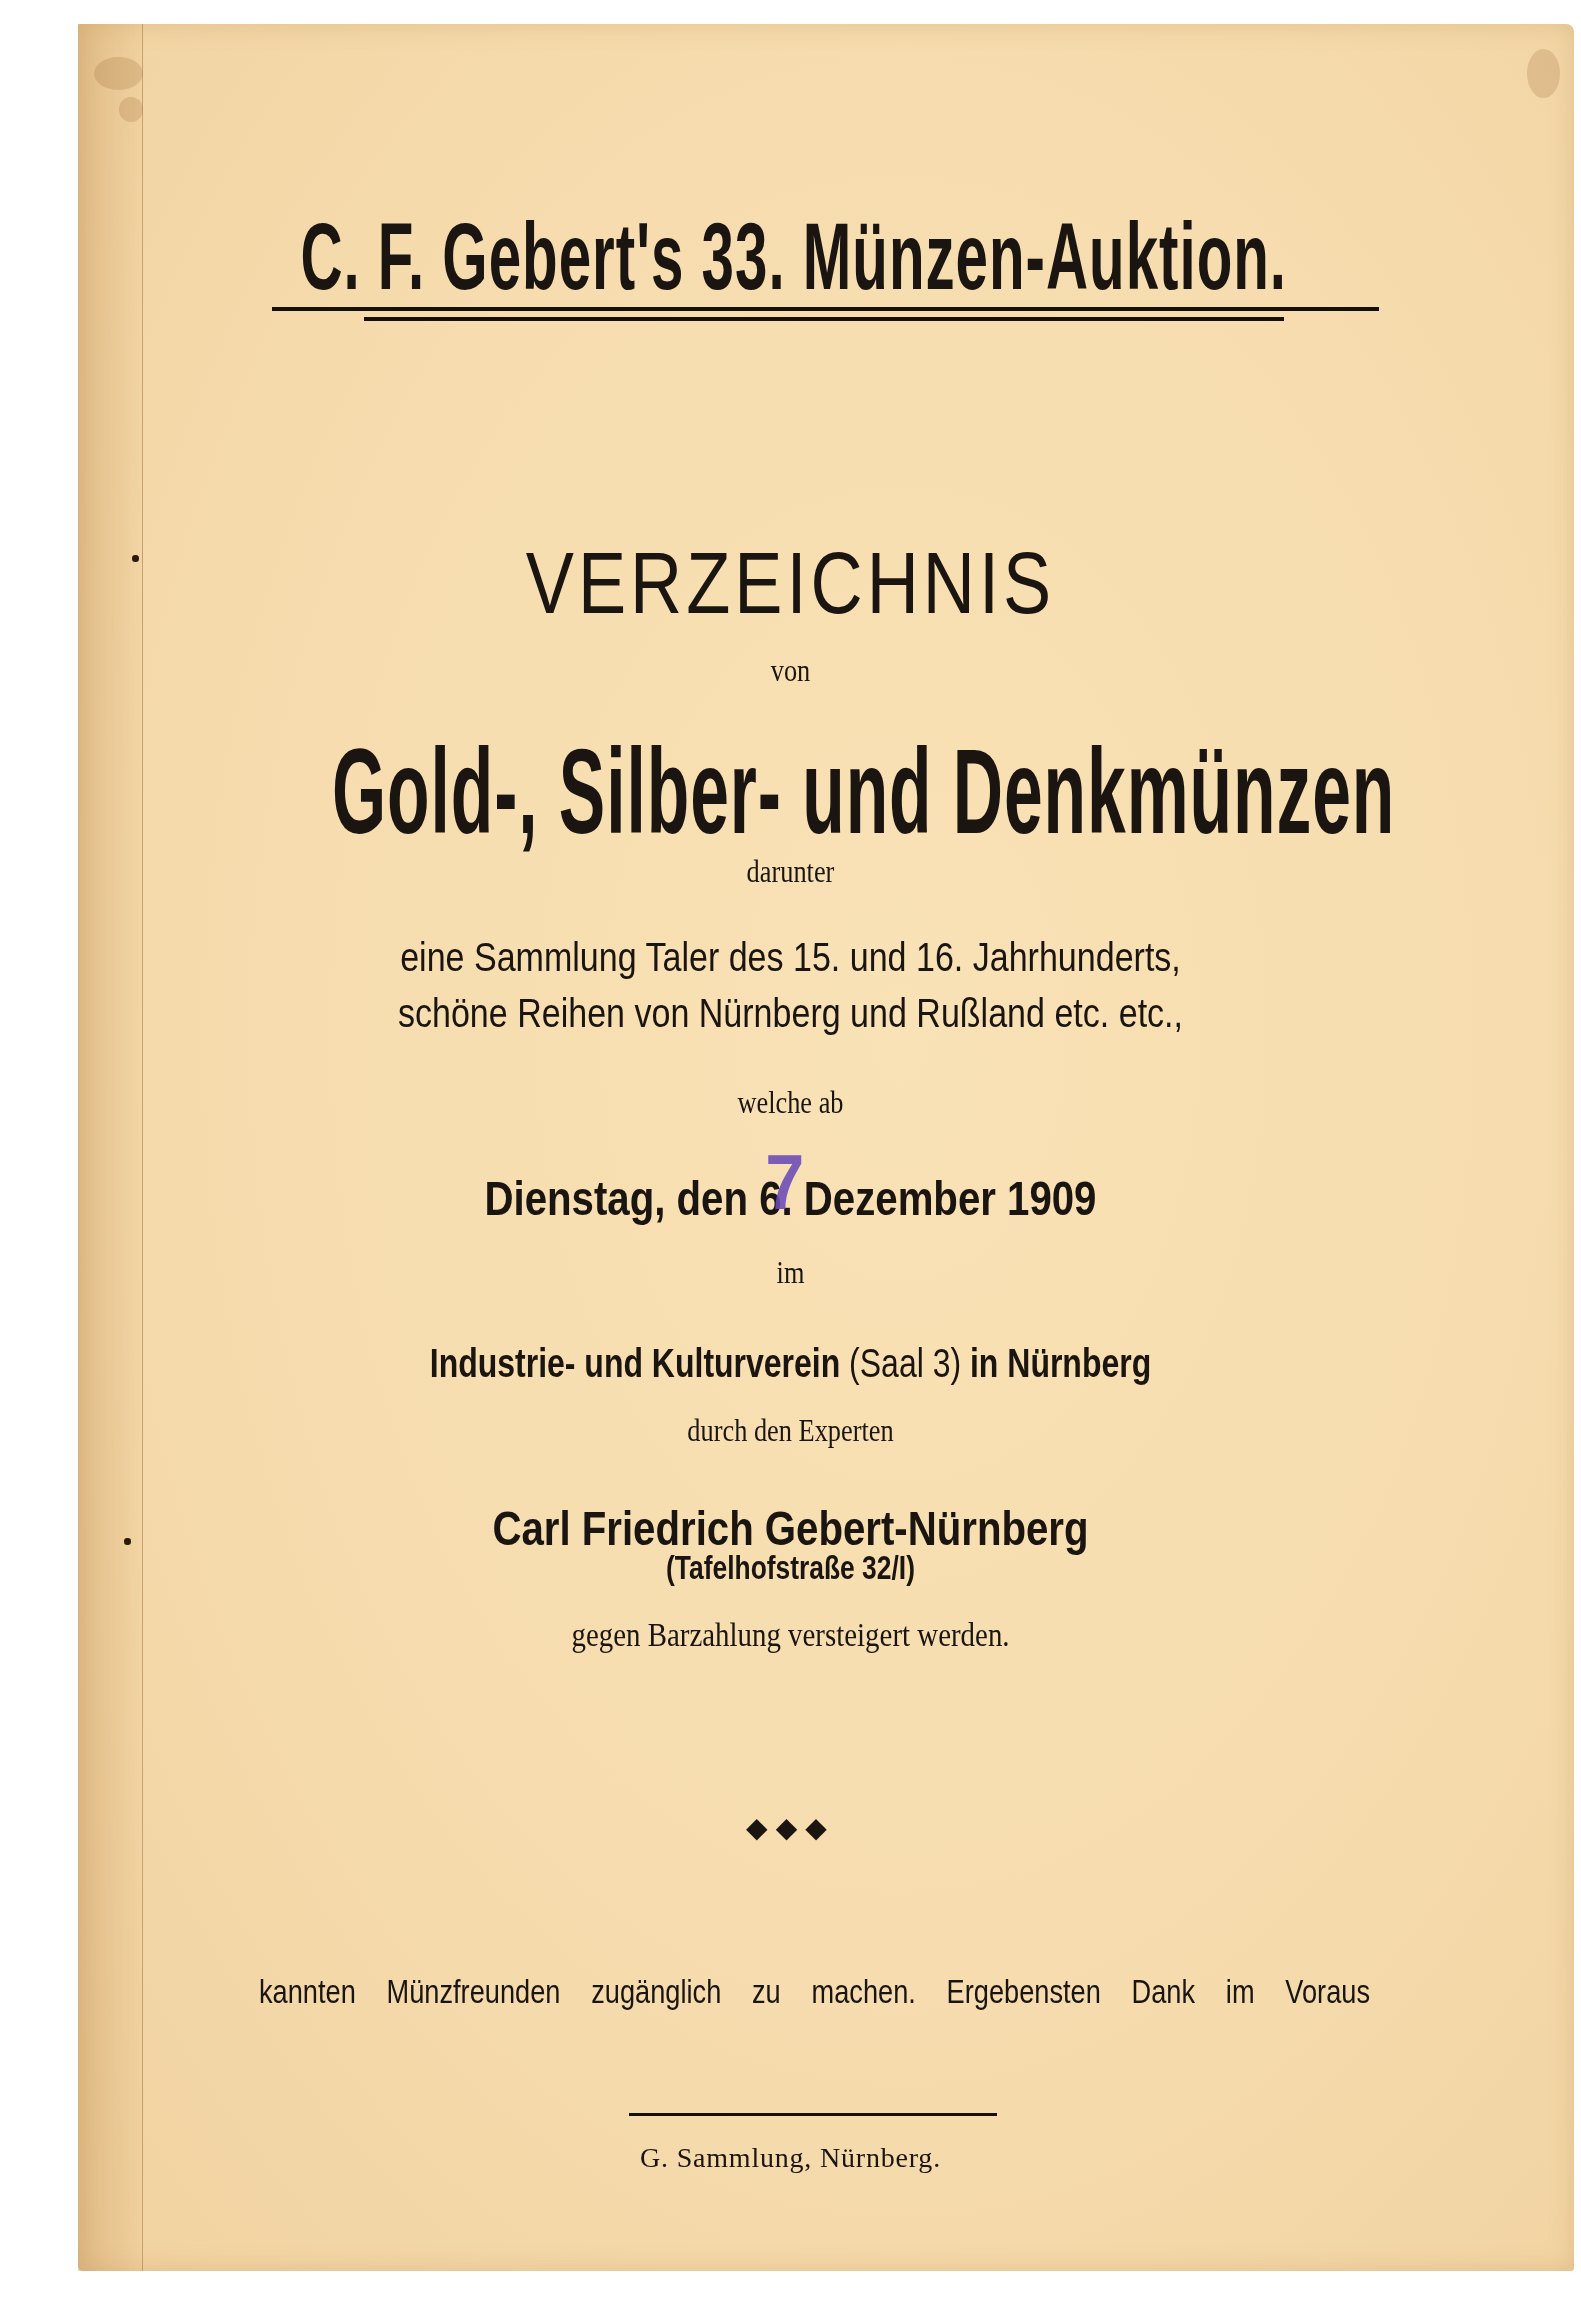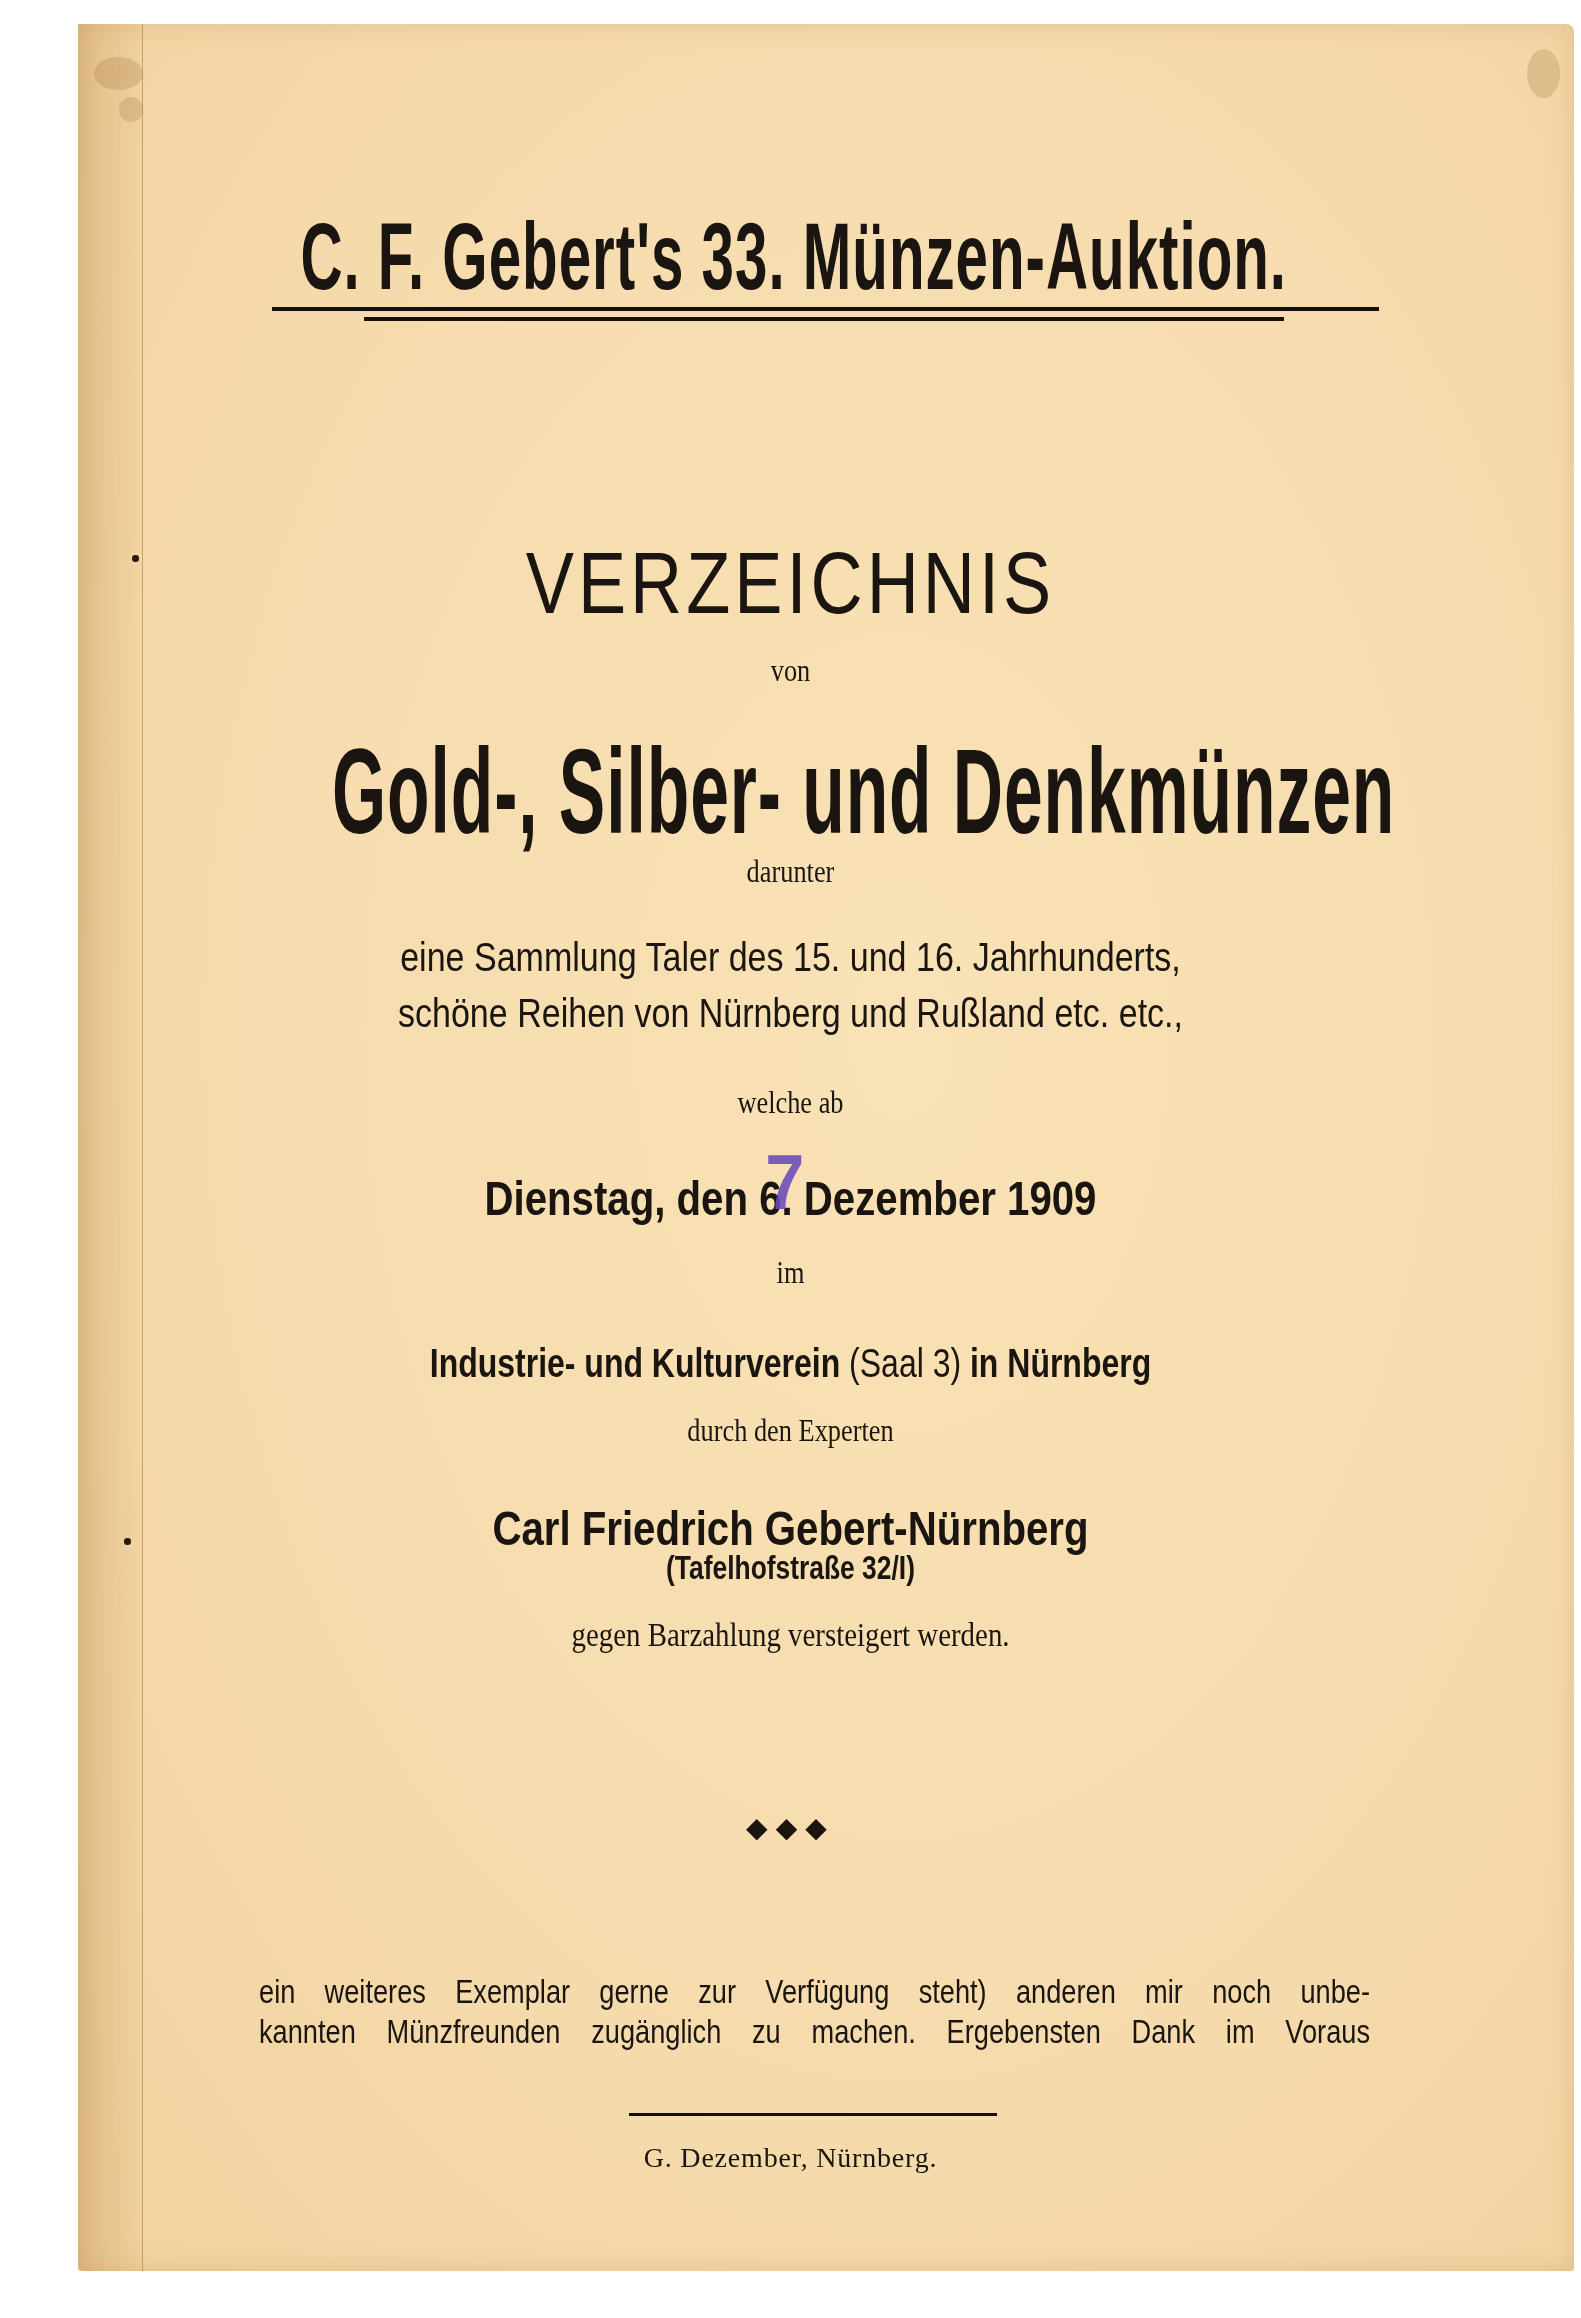--- a/index.html
+++ b/index.html
@@ -115,23 +115,20 @@
 
   <div class="abs expert" style="left:-78px;width:1581px;">Carl Friedrich Gebert-Nürnberg</div>
   <div class="abs addr" style="left:-78px;width:1581px;">(Tafelhofstraße 32/I)</div>
 
   <div class="abs small" style="left:-78px;width:1581px;top:1594px;font-size:34px;">gegen Barzahlung versteigert werden.</div>
 
   <div class="abs diamonds" style="left:-78px;width:1581px;">◆◆◆</div>
 
   <div class="notice">
     <span class="notice-line">
-      <span class="inner">ein weiteres Exemplar gerne zur Verfügung steht) anderen mir noch unbe-</span>
-    </span>
-    <span class="notice-line">
       <span class="inner">kannten Münzfreunden zugänglich zu machen. Ergebensten Dank im Voraus</span>
     </span>
   </div>
 
   <div class="rule" style="left:551px;top:2089px;width:368px;height:2.4px;"></div>
-  <div class="abs printer" style="left:-78px;width:1581px;">G. Dezember, Nürnberg.</div>
+  <div class="abs printer" style="left:-78px;width:1581px;">G. Sammlung, Nürnberg.</div>
 </div>
 
 
 </body></html>

